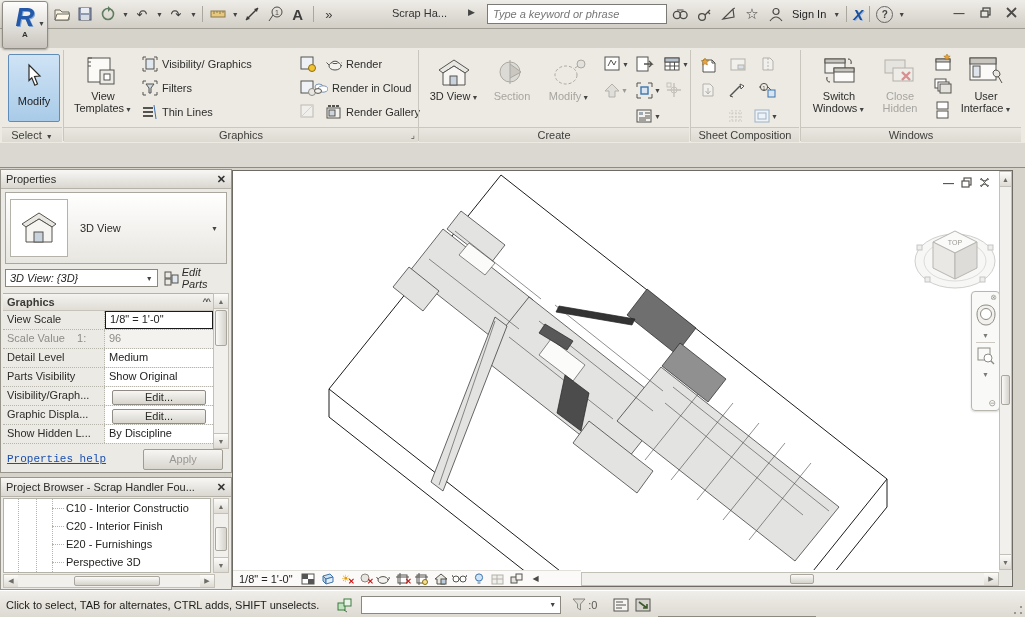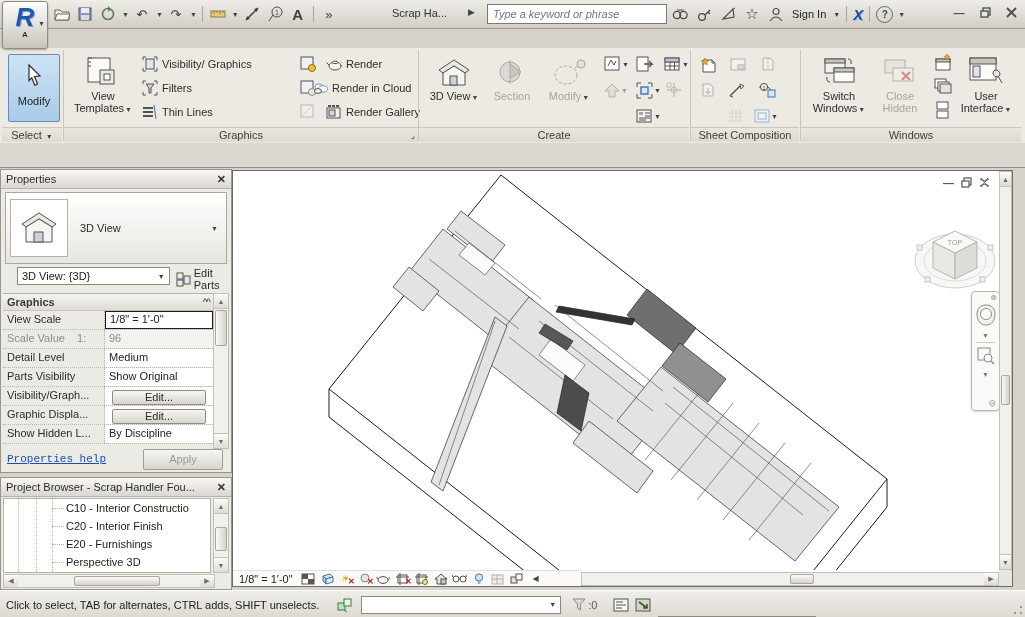--- a/index.html
+++ b/index.html
@@ -50,21 +50,21 @@
   #optionsbar{left:0;top:143px;width:1025px;height:24px;background:#dbd8d1;border-bottom:1px solid #8e8b83;}
   
   .pal{background:#eceae4;border:1px solid #98958d;}
   .pal-h{height:18px;background:linear-gradient(#f8f7f4,#dad7d0);border-bottom:1px solid #b5b2aa;display:flex;align-items:center;padding:0 5px;color:#2c2b29;}
   .pal-h .x{margin-left:auto;font-weight:bold;color:#333;font-size:11px;}
   #properties{left:0;top:169px;width:230px;height:302px;}
   #typesel{position:absolute;left:4px;top:22px;width:220px;height:70px;background:linear-gradient(#ffffff,#e8e6e0);border:1px solid #aaa79f;display:flex;align-items:center;}
   #typesel .thumb{width:56px;height:56px;margin:4px;background:#fff;border:1px solid #b5b2aa;display:flex;align-items:center;justify-content:center;}
   #typesel .tlabel{flex:1;padding-left:8px;color:#2c2b29;}
   #typesel .ddv{margin-right:8px;}
-  #instrow{position:absolute;left:16px;top:97px;width:222px;height:22px;display:flex;align-items:flex-start;}
+  #instrow{position:absolute;left:4px;top:97px;width:222px;height:22px;display:flex;align-items:center;font-style:italic;}
   #inst-combo{width:160px;height:18px;background:#fff;border:1px solid #8b8880;display:flex;align-items:center;padding:0 4px;box-sizing:border-box;}
   #inst-combo .ddv{margin-left:auto;}
   #edit-type{margin-left:6px;display:flex;align-items:center;gap:3px;color:#2c2b29;}
   #pgrid{position:absolute;left:2px;top:123px;width:210px;height:156px;border-top:1px solid #b5b2aa;overflow:hidden;background:#eceae4;}
   .grp{height:16px;background:linear-gradient(#f4f3ef,#e0ddd6);display:flex;align-items:center;padding:0 4px;font-weight:bold;color:#3a3936;border-bottom:1px solid #c6c3bb;}
   .grp .chev{margin-left:auto;font-size:9px;color:#555;transform:scaleY(.8);letter-spacing:-2px;}
   .prow{height:18px;display:flex;border-bottom:1px dotted #b8b5ad;}
   .prow .pl{width:102px;padding:2px 4px 0;box-sizing:border-box;white-space:nowrap;overflow:hidden;border-right:1px dotted #b8b5ad;color:#2c2b29;}
   .prow .pv{flex:1;background:#fff;padding:2px 4px 0;box-sizing:border-box;white-space:nowrap;overflow:hidden;}
   .prow.dis .pl,.prow.dis .pv{color:#8e8c87;}

